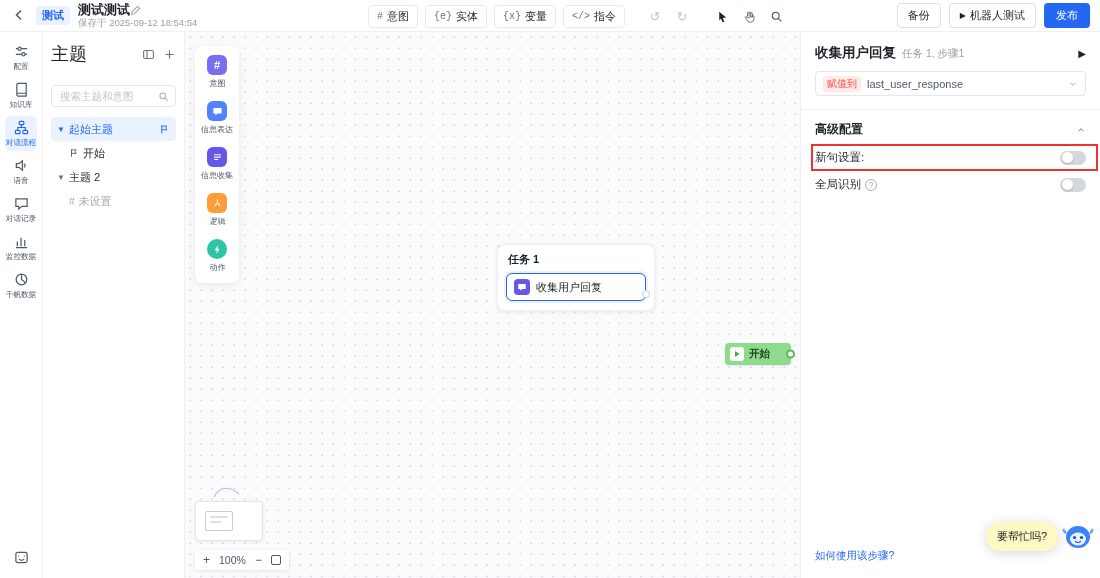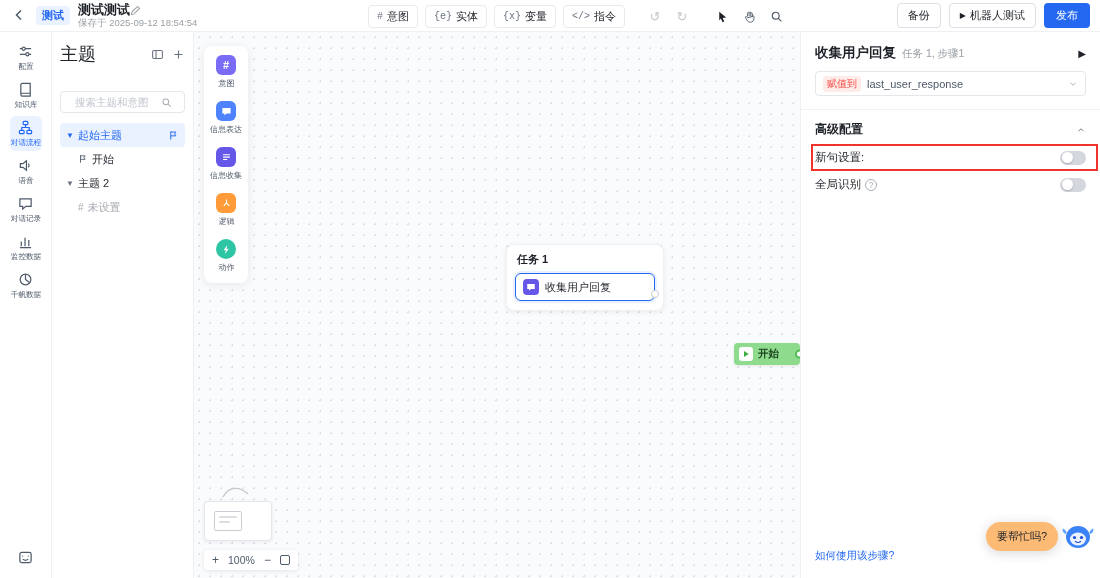--- a/index.html
+++ b/index.html
@@ -41,38 +41,38 @@
   .btn-primary {
     border:none; background:#2468f2; color:#fff; border-radius:4px; padding:5px 12px;
     font-size:11px; cursor:pointer; font-family:"Liberation Sans", sans-serif;
   }
   .play-tri { font-size:8px; line-height:1; }
 
   
   .main { display:flex; height:546px; }
 
   
-  .rail { width:52px; border-right:1px solid #eef0f2; display:flex; flex-direction:column; align-items:center; padding-top:8px; gap:3px; background:#fff; }
+  .rail { width:43px; border-right:1px solid #eef0f2; display:flex; flex-direction:column; align-items:center; padding-top:8px; gap:3px; background:#fff; }
   .rail-item {
     width:32px; padding:4px 0 3px; border-radius:6px; cursor:pointer;
     display:flex; flex-direction:column; align-items:center; gap:2px; color:#4e5969;
   }
   .rail-item .rlabel { font-size:8px; transform:scale(0.95); white-space:nowrap; }
   .rail-item.active { background:#eaf2ff; color:#2468f2;text-align:center; }
   .rail-bottom { margin-top:auto; margin-bottom:10px; }
 
   
   .topics { width:142px; border-right:1px solid #eef0f2; background:#fff; padding:10px 8px; }
   .topics-head { display:flex; align-items:center; }
   .topics-title { font-size:18px; font-weight:normal; }
   .topics-head-icons { margin-left:auto; display:flex; gap:8px; color:#6b7280; }
   .topics-head-icons > div { cursor:pointer; }
   .search-box {
-    margin-top:25px; height:22px; border:1px solid #e5e6eb; border-radius:4px;
-    display:flex; align-items:center; padding:0 12px; gap:4px; background:#fff;
+    margin-top:19px; height:22px; border:1px solid #e5e6eb; border-radius:4px;
+    display:flex; align-items:center; padding:0 6px; gap:4px; background:#fff;
   }
   .search-box input {
     border:none; outline:none; flex:1; min-width:0; font-size:10.5px;
     font-family:"Liberation Sans", sans-serif; color:#1f2329; background:transparent;
   }
   .search-box input::placeholder { color:#bfc4cc; }
   .tree { margin-top:10px; }
   .tree-row {
     height:24px; display:flex; align-items:center; gap:4px; padding:0 6px;
     border-radius:4px; cursor:pointer; font-size:11px; color:#1f2329;
@@ -187,21 +187,21 @@
   .toggle .knob { position:absolute; left:1.5px; top:1.5px; width:11px; height:11px; border-radius:50%; background:#fff; box-shadow:0 1px 2px rgba(0,0,0,.2); }
   .annotation-box { position:absolute; left:-4px; right:-12px; top:-6px; bottom:-6px; border:2px solid #f0342b; pointer-events:none; z-index:5; }
   .qmark {
     display:inline-block; width:12px; height:12px; border:1px solid #a9aeb8; border-radius:50%;
     color:#a9aeb8; font-size:8.5px; line-height:11px; text-align:center; margin-left:4px;
   }
   .help-link { position:absolute; left:14px; bottom:15px; color:#2468f2; font-size:10.5px; cursor:pointer; }
 
   .assistant { position:absolute; right:6px; bottom:26px; display:flex; align-items:center; gap:2px; }
   .assist-pill {
-    background:#fdba74; border-radius:15px; padding:7px 11px; font-size:11px; color:#1f2329;
+    background:#fef9c3; border-radius:15px; padding:7px 11px; font-size:11px; color:#1f2329;
     box-shadow:0 2px 12px rgba(31,35,41,.18); cursor:pointer; white-space:nowrap;
   }
   .mascot { cursor:pointer; }
 </style>
 </head>
 <body>
 
 <div class="topbar">
   <div class="tb-left">
     <div class="back-btn">

